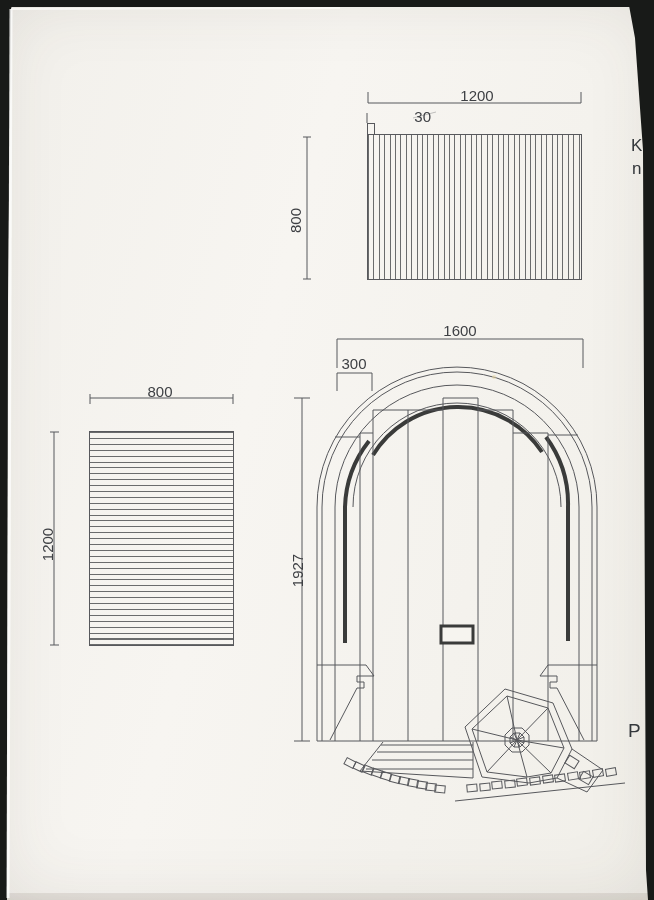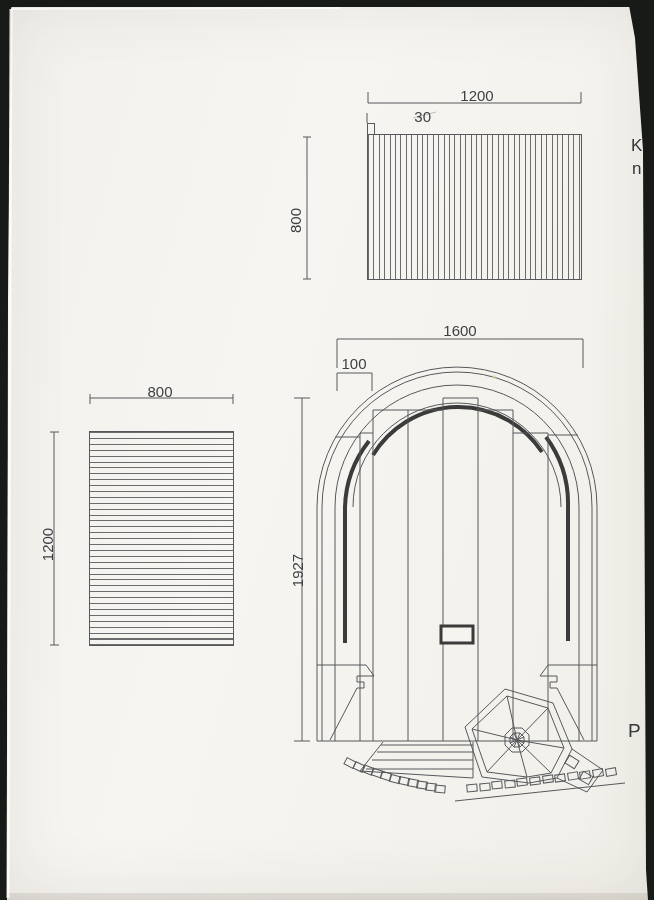--- a/index.html
+++ b/index.html
@@ -137,21 +137,21 @@
   </svg>
 
   <div class="dim-label" style="left:452px;top:87px;width:50px;">1200</div>
   <div class="dim-label" style="left:372px;top:108px;width:24px;text-align:right;margin-left:35px;">30</div>
   <div class="dim-label rot" style="left:273px;top:212px;width:44px;">800</div>
 
   <div class="dim-label" style="left:140px;top:383px;width:40px;">800</div>
   <div class="dim-label rot" style="left:22px;top:536px;width:50px;">1200</div>
 
   <div class="dim-label" style="left:435px;top:322px;width:50px;">1600</div>
-  <div class="dim-label" style="left:334px;top:355px;width:40px;">100</div>
+  <div class="dim-label" style="left:334px;top:355px;width:40px;">300</div>
   <div class="dim-label rot" style="left:272px;top:562px;width:50px;">1927</div>
 
   <div class="edge-letter" style="left:631px;top:136px;font-size:17px;">K</div>
   <div class="edge-letter" style="left:632px;top:159px;font-size:17px;">n</div>
   <div class="edge-letter" style="left:628px;top:720px;font-size:19px;">P</div>
 
   <div id="bottom-shade"></div>
 
   <svg id="frame" width="654" height="900" viewBox="0 0 654 900">
     <rect x="0" y="0" width="654" height="7" fill="#181a18"></rect>

